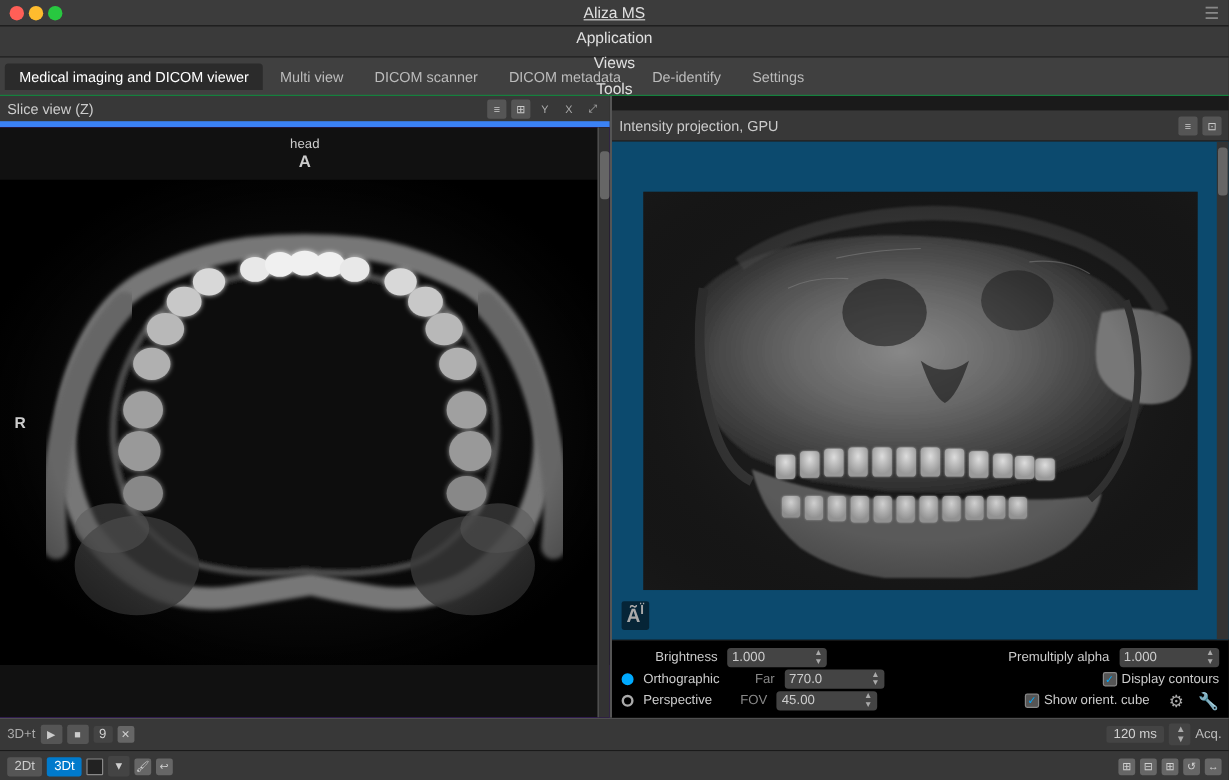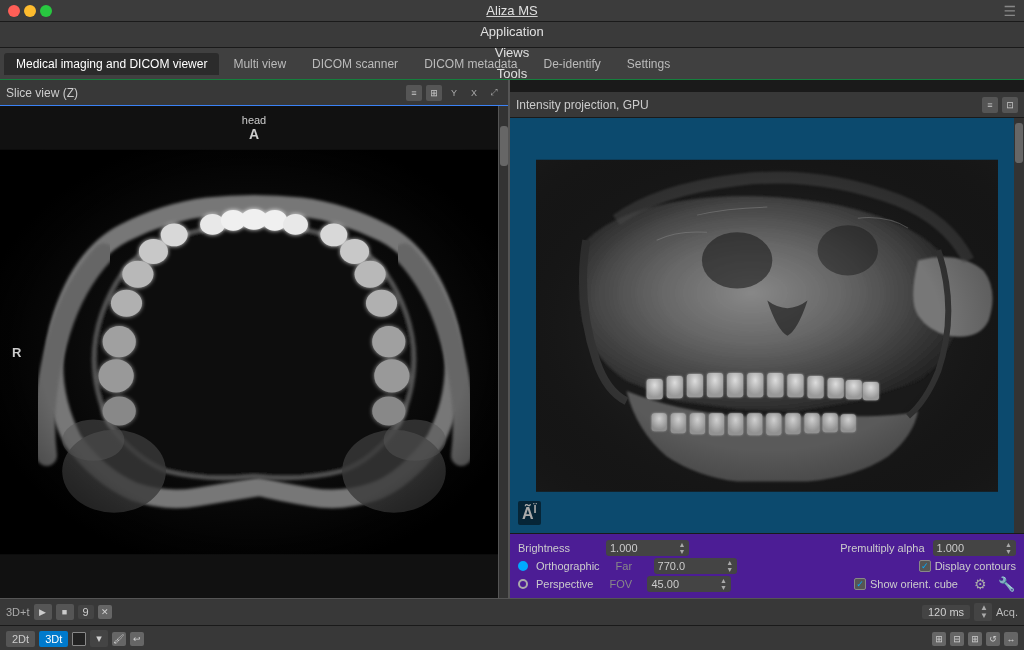--- a/index.html
+++ b/index.html
@@ -107,21 +107,21 @@
       flex-direction: column;
       position: relative;
     }
 
     #slice-header {
       background: #383838;
       height: 26px;
       display: flex;
       align-items: center;
       padding: 0 6px;
-      border-bottom: 1px solid #3b82f6;
+      border-bottom: 5px solid #3b82f6;
       gap: 4px;
     }
     .view-label {
       font-size: 12px;
       color: #ccc;
     }
     .header-icons {
       margin-left: auto;
       display: flex;
       gap: 4px;
@@ -257,25 +257,26 @@
       font-size: 13px;
       font-weight: bold;
       color: #fff;
       background: rgba(0,0,0,0.5);
       padding: 2px 4px;
       border-radius: 2px;
     }
 
     
     #vol-controls {
-      background: #4c1d95;
+      background: #000000;
       padding: 4px 8px;
       border-top: 1px solid #1a1a1a;
       font-size: 11px;
       color: #ccc;
+      text-align: right;
     }
     .ctrl-row {
       display: flex;
       align-items: center;
       gap: 8px;
       margin: 2px 0;
     }
     .ctrl-label {
       min-width: 80px;
     }

